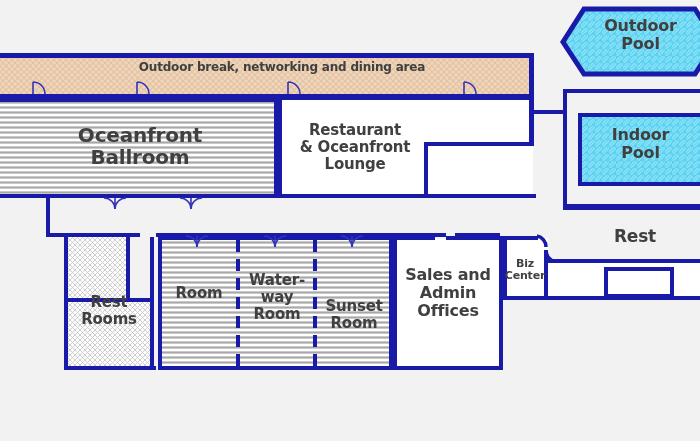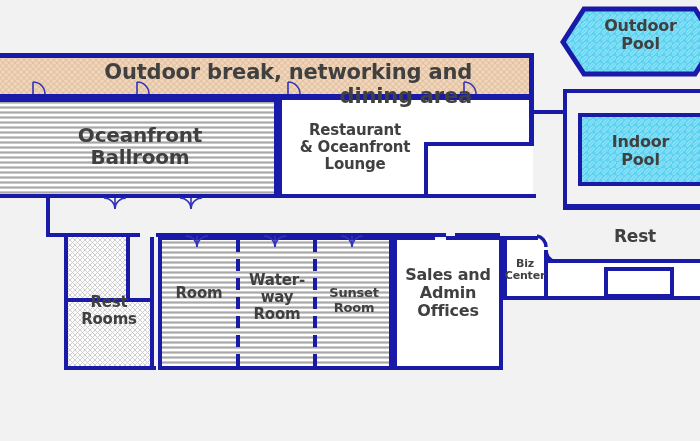--- a/index.html
+++ b/index.html
@@ -192,39 +192,39 @@
     <g>
       <rect x="548" y="263" width="152" height="33" fill="#FFFFFF"></rect>
       <rect x="548" y="296" width="152" height="4" fill="#1A1AA8"></rect>
 
       <rect x="606" y="269" width="66" height="27" fill="#FFFFFF" stroke="#1A1AA8" stroke-width="4"></rect>
     </g>
 
     <rect x="565" y="204" width="135" height="4" fill="#1A1AA8"></rect>
   </svg>
 
-  <div class="lbl" style="left:52px;top:61px;width:420px;font-size:21px;text-align:right;">Outdoor break, networking and dining area</div>
+  <div class="lbl" style="left:72px;top:61px;width:420px;font-size:12px;">Outdoor break, networking and dining area</div>
 
   <div class="lbl" style="left:40px;top:124px;width:200px;font-size:20px;">
     <div>Oceanfront</div>
     <div>Ballroom</div>
   </div>
 
   <div class="lbl" style="left:290px;top:122px;width:130px;font-size:15px;">
     <div>Restaurant</div>
     <div>&amp; Oceanfront</div>
     <div>Lounge</div>
   </div>
 
   <div class="lbl" style="left:588px;top:17px;width:105px;font-size:16px;">
     <div>Outdoor</div>
     <div>Pool</div>
   </div>
 
-  <div class="lbl" style="left:588px;top:126px;width:105px;font-size:16px;margin-top:7px;">
+  <div class="lbl" style="left:588px;top:126px;width:105px;font-size:16px;">
     <div>Indoor</div>
     <div>Pool</div>
   </div>
 
   <div class="lbl" style="left:590px;top:227px;width:90px;font-size:17px;">Rest</div>
 
   <div class="lbl" style="left:62px;top:294px;width:94px;font-size:15px;">
     <div>Rest</div>
     <div>Rooms</div>
   </div>
@@ -232,21 +232,21 @@
   <div class="lbl" style="left:162px;top:285px;width:74px;font-size:15px;">
     <div>Room</div>
   </div>
 
   <div class="lbl" style="left:241px;top:272px;width:72px;font-size:15px;">
     <div>Water-</div>
     <div>way</div>
     <div>Room</div>
   </div>
 
-  <div class="lbl" style="left:318px;top:286px;width:72px;font-size:13px;">
+  <div class="lbl" style="left:318px;top:298px;width:72px;font-size:15px;">
     <div>Sunset</div>
     <div>Room</div>
   </div>
 
   <div class="lbl" style="left:396px;top:266px;width:104px;font-size:16px;">
     <div>Sales and</div>
     <div>Admin</div>
     <div>Offices</div>
   </div>
 

